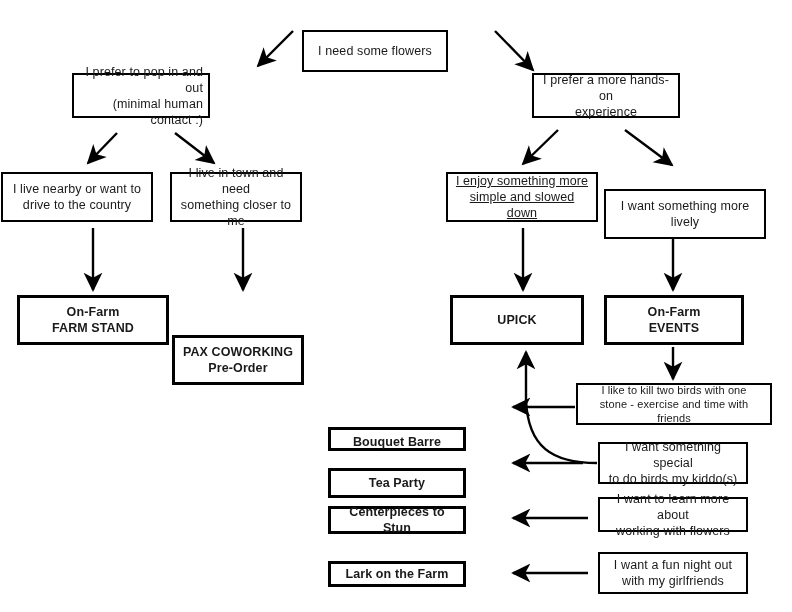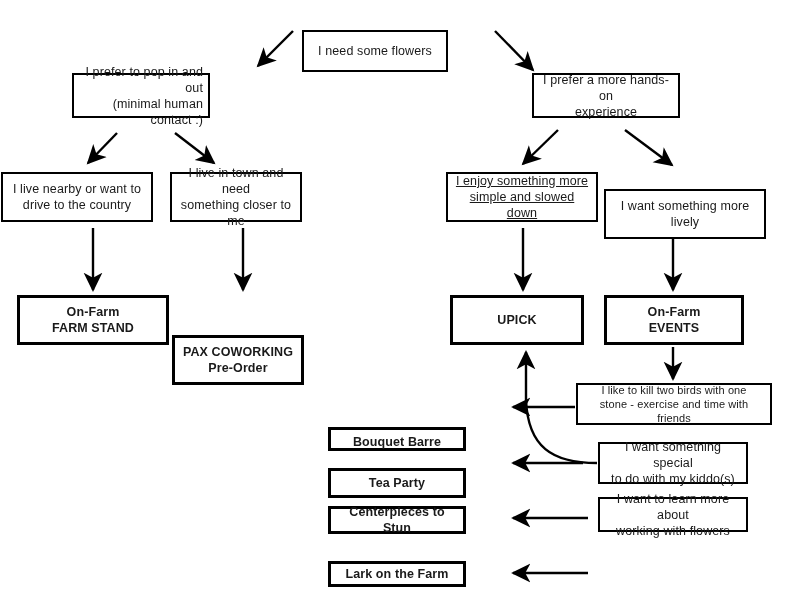--- a/index.html
+++ b/index.html
@@ -167,22 +167,26 @@
     <span class="txt">Lark on the Farm</span>
   </div>
 
   <div class="node" style="left:576px; top:383px; width:196px; height:42px; font-size:11px;">
     <span class="txt">I like to kill two        birds with one
 stone - exercise and time with friends</span>
   </div>
 
   <div class="node" style="left:598px; top:442px; width:150px; height:42px;">
     <span class="txt">I want something special
-to do with my kiddo(s)</span>
+to do birds my kiddo(s)</span>
   </div>
 
   <div class="node" style="left:598px; top:497px; width:150px; height:35px;">
     <span class="txt">I want to learn more about
 working with flowers</span>
   </div>
 
+  <div class="node" style="left:598px; top:552px; width:150px; height:42px;">
+    <span class="txt">I want a fun night out
+with my girlfriends</span>
+  </div>
 
 </div>
 
 </body></html>

